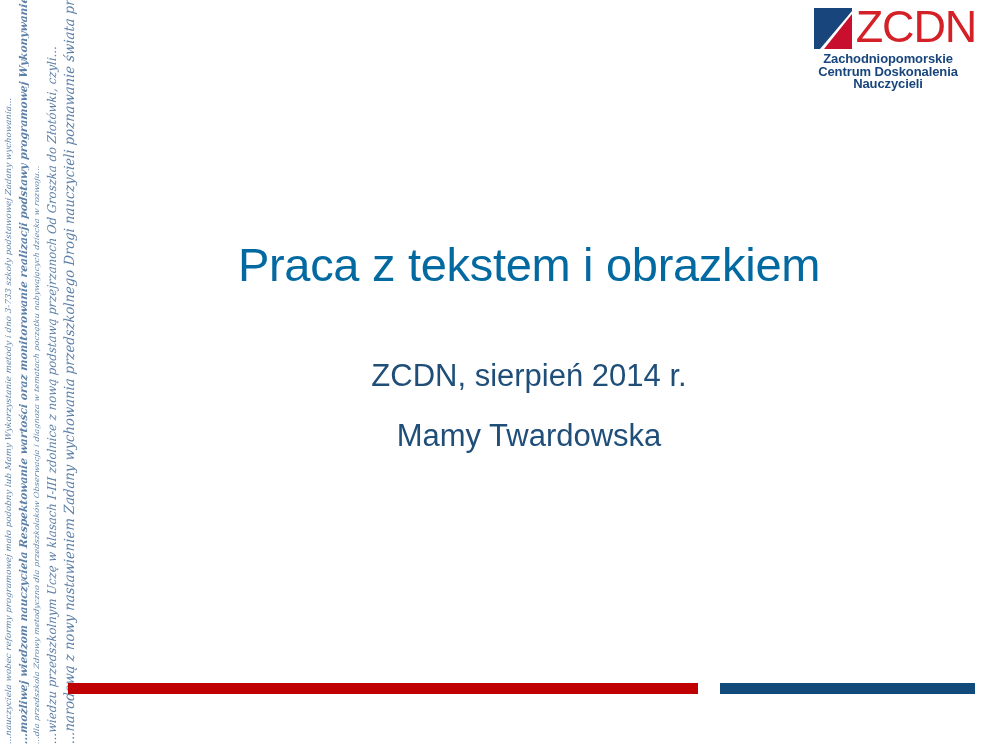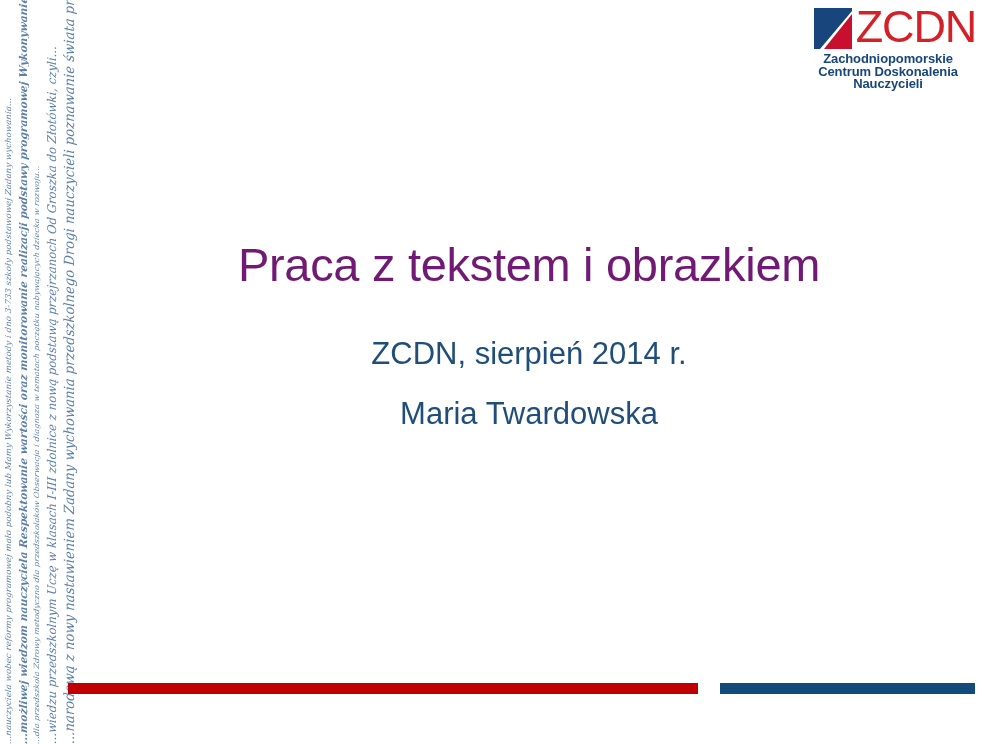--- a/index.html
+++ b/index.html
@@ -98,29 +98,29 @@
 
   
   .content {
     position: absolute;
     left: 90px;
     right: 24px;
     top: 236px;
     text-align: center;
   }
   .title {
-    color: #701a75;
+    color: #0369a1;
     font-size: 47px;
     line-height: 58px;
     font-weight: 400;
     letter-spacing: -0.3px;
     margin: 0;
   }
   .subtitle-block {
-    margin-top: 42px;
+    margin-top: 64px;
   }
   .subtitle {
     color: #1f4e79;
     font-size: 31px;
     line-height: 36px;
     font-weight: 400;
     margin: 0;
   }
   .subtitle + .subtitle {
     margin-top: 24px;
@@ -172,20 +172,20 @@
       <div>Centrum Doskonalenia Nauczycieli</div>
     </div>
   </div>
 
   <div class="content">
     <h1 class="title">
       <span>Praca z tekstem i obrazkiem</span><br>
     </h1>
     <div class="subtitle-block">
       <p class="subtitle">ZCDN, sierpień 2014 r.</p>
-      <p class="subtitle">Maria Twardowska</p>
+      <p class="subtitle">Mamy Twardowska</p>
     </div>
   </div>
 
   <div class="rule rule-red"></div>
   <div class="rule rule-navy"></div>
 
 </div>
 
 </body></html>

